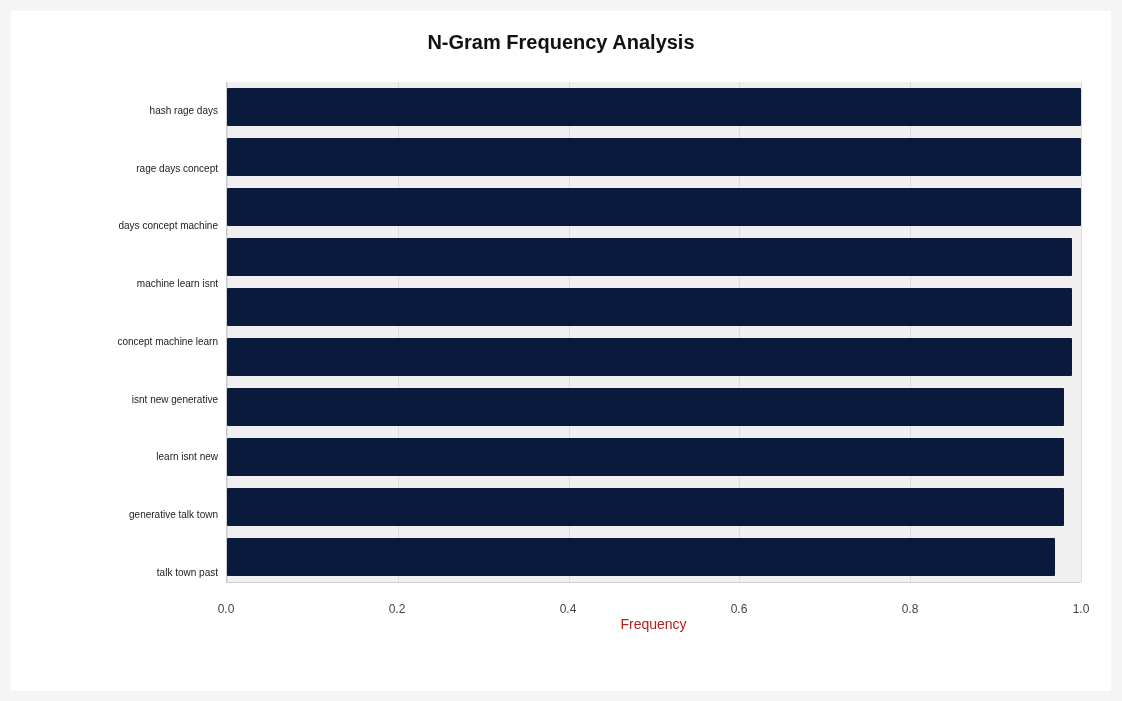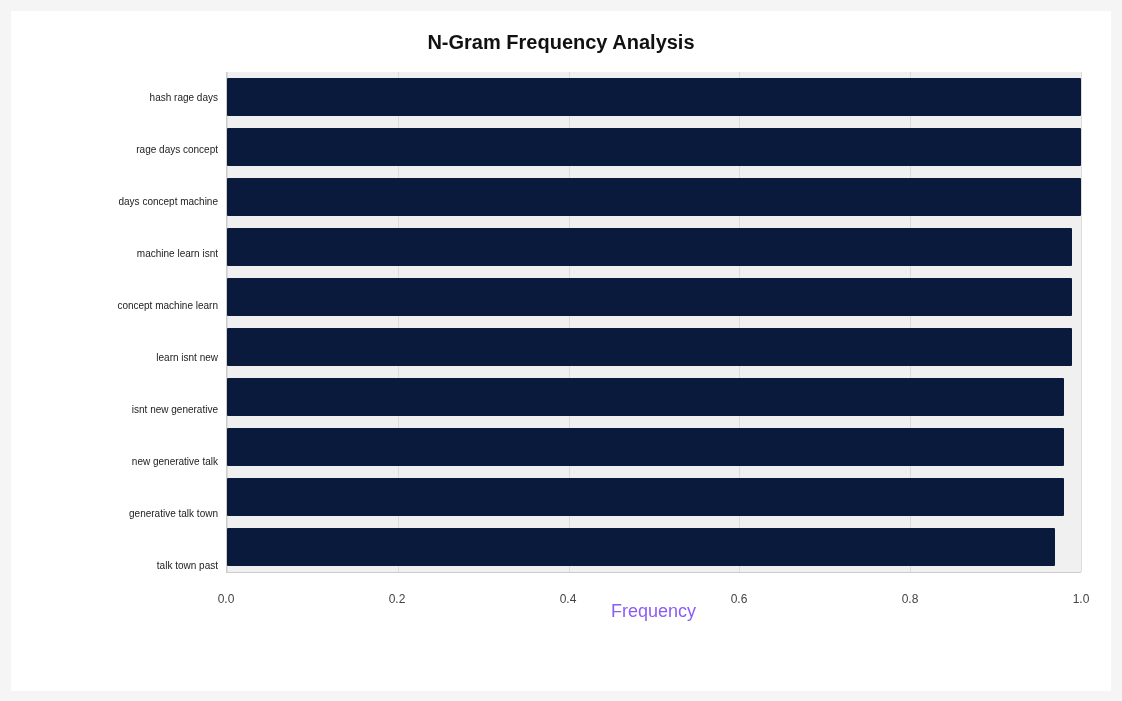--- a/index.html
+++ b/index.html
@@ -21,21 +21,21 @@
       width: 1100px;
       height: 680px;
       padding: 20px 30px 60px 30px;
       position: relative;
     }
     .chart-title {
       text-align: center;
       font-size: 20px;
       font-weight: bold;
       color: #111;
-      margin-bottom: 18px;
+      margin-bottom: 28px;
     }
     .chart-area {
       display: flex;
       flex-direction: row;
       width: 100%;
       height: calc(100% - 50px);
     }
     .y-axis {
       display: flex;
       flex-direction: column;
@@ -99,43 +99,42 @@
       padding-top: 4px;
     }
     .x-tick {
       position: absolute;
       font-size: 12px;
       color: #444;
       transform: translateX(-50%);
     }
     .x-axis-label-row {
       text-align: center;
-      font-size: 18px;
-      color: #8b5cf6;
+      font-size: 14px;
+      color: #b91c1c;
       height: 20px;
       display: flex;
       align-items: center;
       justify-content: center;
     }
   </style>
 </head>
 <body>
 
 <div class="chart-container">
   <div class="chart-title">N-Gram Frequency Analysis</div>
   <div class="chart-area">
     <div class="y-axis" id="y-axis">
         <div class="y-label">hash rage days</div>
         <div class="y-label">rage days concept</div>
         <div class="y-label">days concept machine</div>
         <div class="y-label">machine learn isnt</div>
         <div class="y-label">concept machine learn</div>
+        <div class="y-label">isnt new generative</div>
         <div class="y-label">learn isnt new</div>
-        <div class="y-label">isnt new generative</div>
-        <div class="y-label">new generative talk</div>
         <div class="y-label">generative talk town</div>
         <div class="y-label">talk town past</div>
       </div>
     <div class="bars-and-x">
       <div class="bars-area" id="bars-area">
 
       <div class="grid-line" style="left: 0%;"></div>
           <div class="grid-line" style="left: 20%;"></div>
           <div class="grid-line" style="left: 40%;"></div>
           <div class="grid-line" style="left: 60%;"></div>

